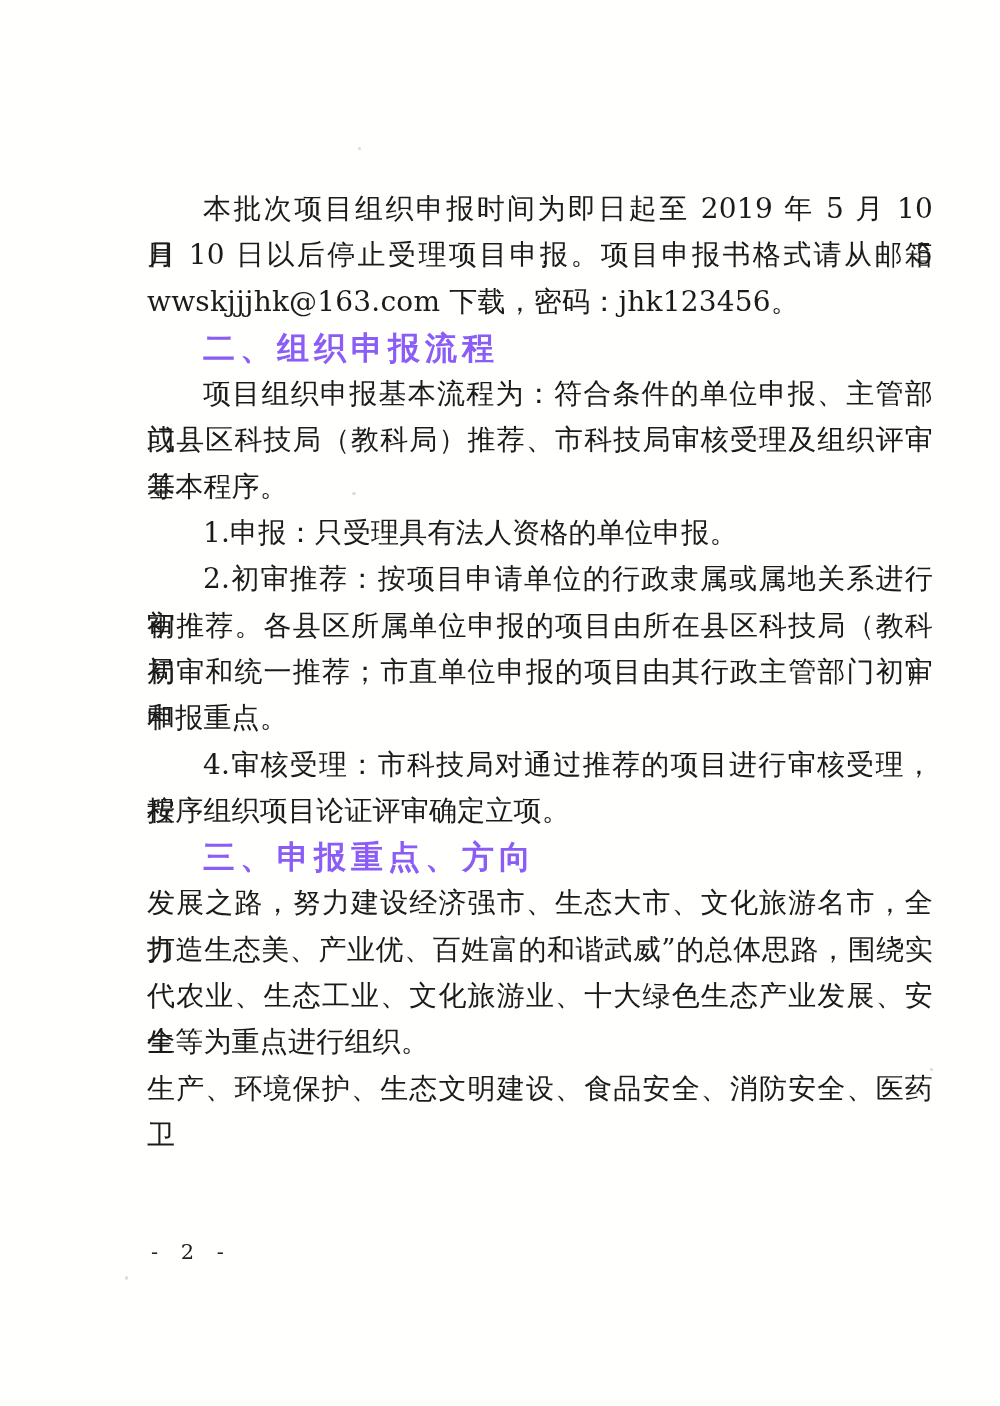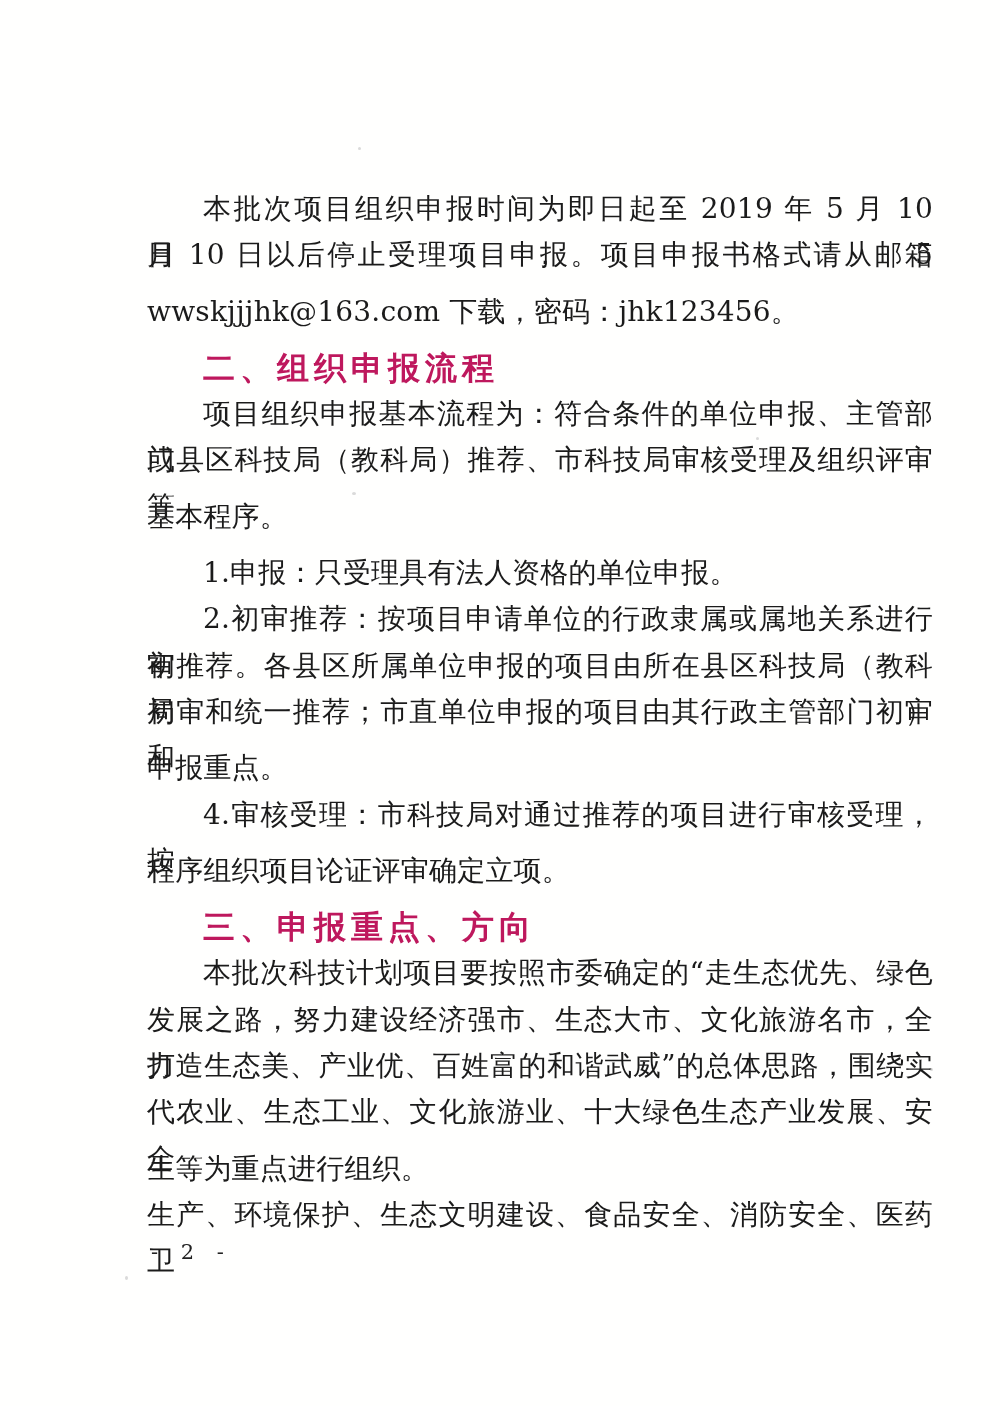--- a/index.html
+++ b/index.html
@@ -30,29 +30,28 @@
     line-height: 46.3px;
     letter-spacing: 0.2px;
     text-align: justify;
     text-align-last: justify;
     white-space: normal;
     overflow: visible;
   }
   .line.nofill {
     text-align: left;
     text-align-last: left;
-    margin-top: 10px;
   }
   .line.indent { text-indent: 56px; }
   .paragraph.heading .line {
     font-family: "DejaVu Sans", "Liberation Sans", sans-serif;
     font-weight: 700;
     font-size: 32px;
     letter-spacing: 5px;
-    color: #be185d;
+    color: #8b5cf6;
     text-align: left;
     text-align-last: left;
   }
   .page-number {
     position: absolute;
     left: 151px;
     top: 1229px;
     height: 46px;
     line-height: 46px;
     font-size: 21px;
@@ -101,21 +100,20 @@
         <div class="line nofill">申报重点。</div>
       </div>
       <div class="paragraph body">
         <div class="line indent fill">4.审核受理：市科技局对通过推荐的项目进行审核受理，按</div>
         <div class="line nofill">程序组织项目论证评审确定立项。</div>
       </div>
       <div class="paragraph heading">
         <div class="line indent nofill">三、申报重点、方向</div>
       </div>
       <div class="paragraph body">
-        <div class="line indent fill">本批次科技计划项目要按照市委确定的“走生态优先、绿色</div>
         <div class="line fill">发展之路，努力建设经济强市、生态大市、文化旅游名市，全力</div>
         <div class="line fill">打造生态美、产业优、百姓富的和谐武威”的总体思路，围绕实</div>
         <div class="line fill">代农业、生态工业、文化旅游业、十大绿色生态产业发展、安全</div>
         <div class="line nofill">生等为重点进行组织。</div>
         <div class="line fill">生产、环境保护、生态文明建设、食品安全、消防安全、医药卫</div>
       </div>
     </div>
 
   <div class="page-number">- 2 -</div>
 

